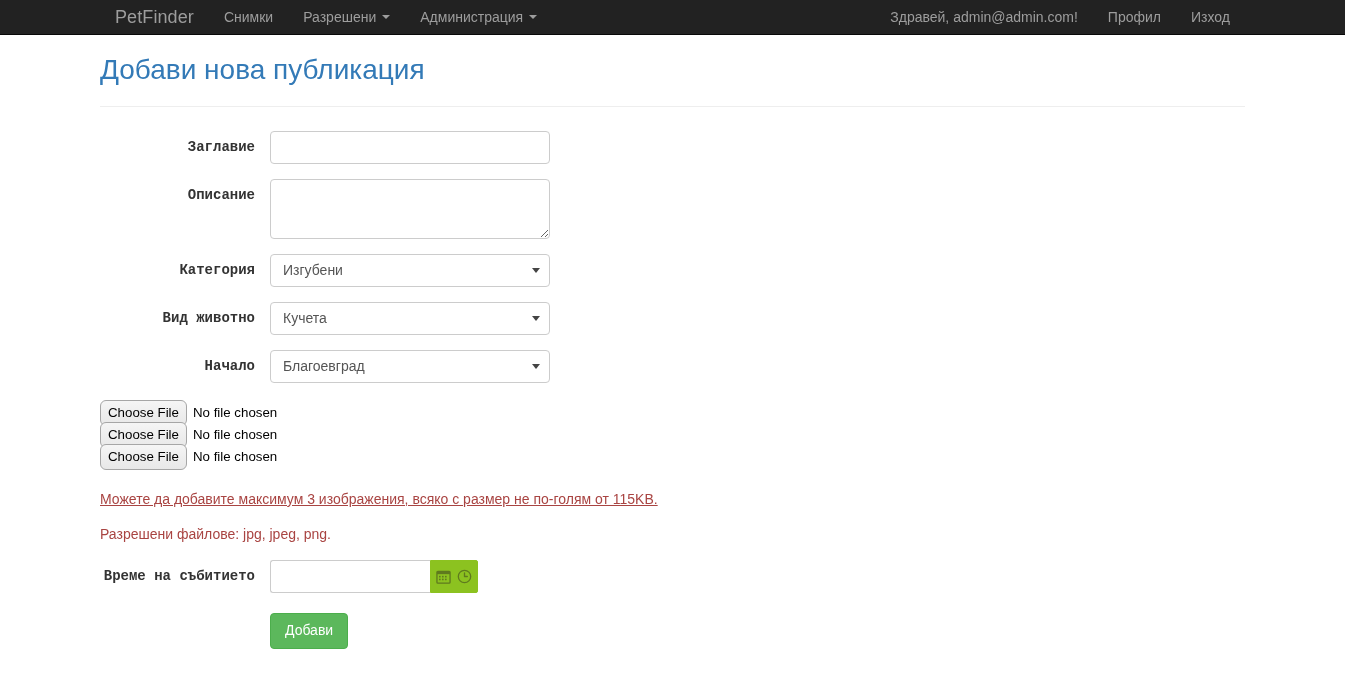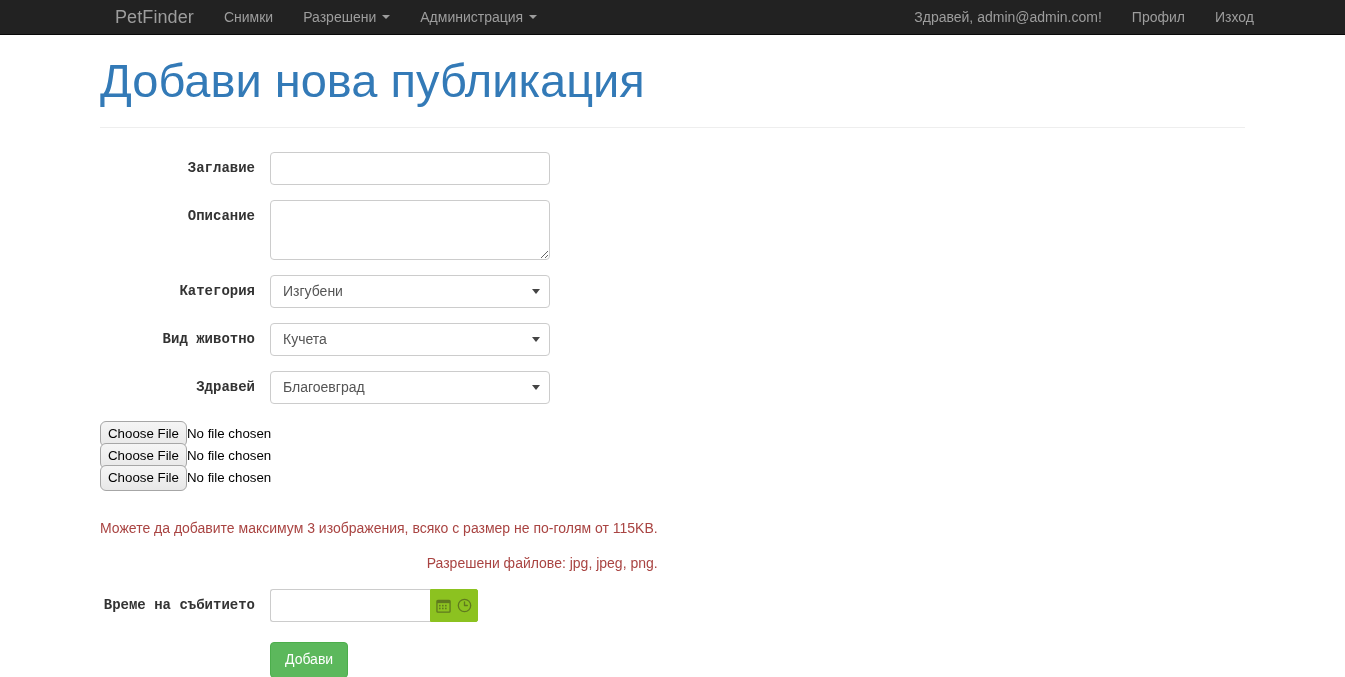--- a/index.html
+++ b/index.html
@@ -16,21 +16,21 @@
   
   .navbar {
     height: 35px;
     background: #222222;
     border-bottom: 1px solid #080808;
     display: flex;
     align-items: stretch;
     position: relative;
   }
   .nav-left { display: flex; align-items: stretch; padding-left: 100px; }
-  .nav-right { display: flex; align-items: stretch; margin-left: auto; padding-right: 76px; }
+  .nav-right { display: flex; align-items: stretch; margin-left: auto; padding-right: 100px; }
 
   .brand {
     display: flex; align-items: center;
     padding: 0 15px;
     font-size: 18px;
     color: #9d9d9d;
     text-decoration: none;
     letter-spacing: .1px;
   }
 
@@ -51,21 +51,21 @@
     border-top: 4px solid #9d9d9d;
   }
 
   
   .container {
     padding: 0 100px;
   }
   .page-title {
     margin: 0;
     padding-top: 20px;
-    font-size: 47px;
+    font-size: 28px;
     font-weight: normal;
     line-height: 1.1;
     color: #337ab7;
   }
   hr.sep {
     border: 0;
     border-top: 1px solid #eeeeee;
     margin: 20px 0 0 0;
   }
 
@@ -149,33 +149,34 @@
     padding: 0 7px;
     font-size: 13.3px;
     color: #000000;
     background: linear-gradient(#f5f5f5, #e8e8e8);
     border: 1px solid #a6a6a6;
     border-radius: 6px;
     cursor: default;
     font-family: "Liberation Sans", sans-serif;
   }
   .file-name {
+    margin-left: 6px;
     color: #000000;
     white-space: nowrap;
   }
 
   .note {
     color: #a94442;
     font-size: 14px;
     line-height: 1.42857;
     margin: 0;
     white-space: nowrap;
   }
-  .note-1 { margin-top: 30px; }
-  .note-2 { margin-top: 15px; text-align: right; }
+  .note-1 { margin-top: 22px; text-decoration: underline; }
+  .note-2 { margin-top: 15px; }
 
   
   .input-group { display: flex; align-items: stretch; width: 208px; }
   .input-group .dt-input {
     width: 160px;
     height: 33px;
     padding: 6px 10px;
     font-size: 14px;
     font-family: "Liberation Sans", sans-serif;
     color: #555555;
@@ -281,21 +282,21 @@
         <div class="select-wrap">
           <select class="form-control">
             <option>Кучета</option>
           </select>
           <span class="select-arrow"></span>
         </div>
       </div>
     </div>
 
     <div class="form-row">
-      <div class="form-label">Здравей</div>
+      <div class="form-label">Начало</div>
       <div class="field-col">
         <div class="select-wrap">
           <select class="form-control">
             <option>Благоевград</option>
           </select>
           <span class="select-arrow"></span>
         </div>
       </div>
     </div>
 

